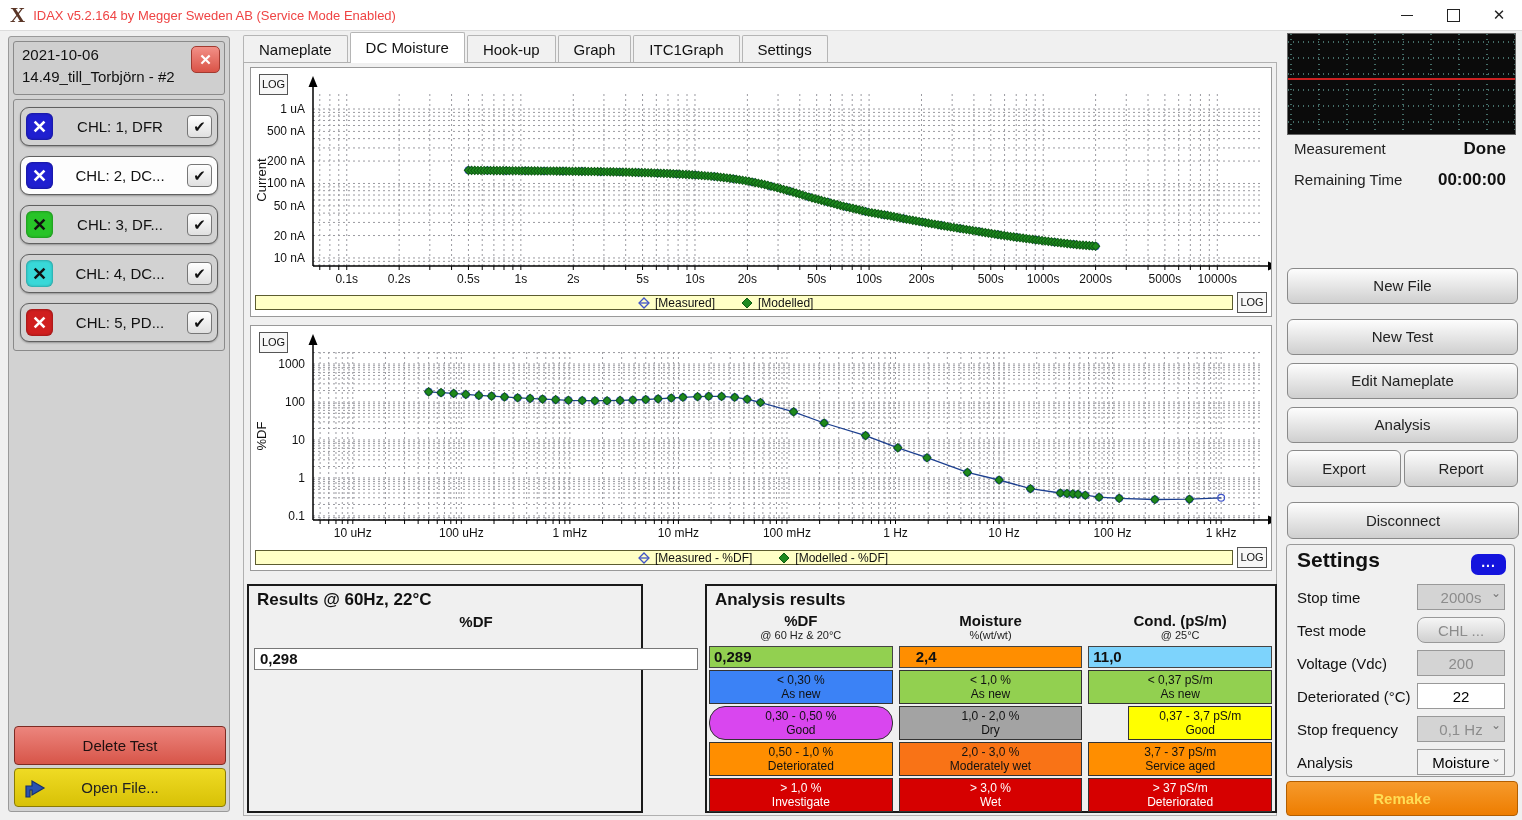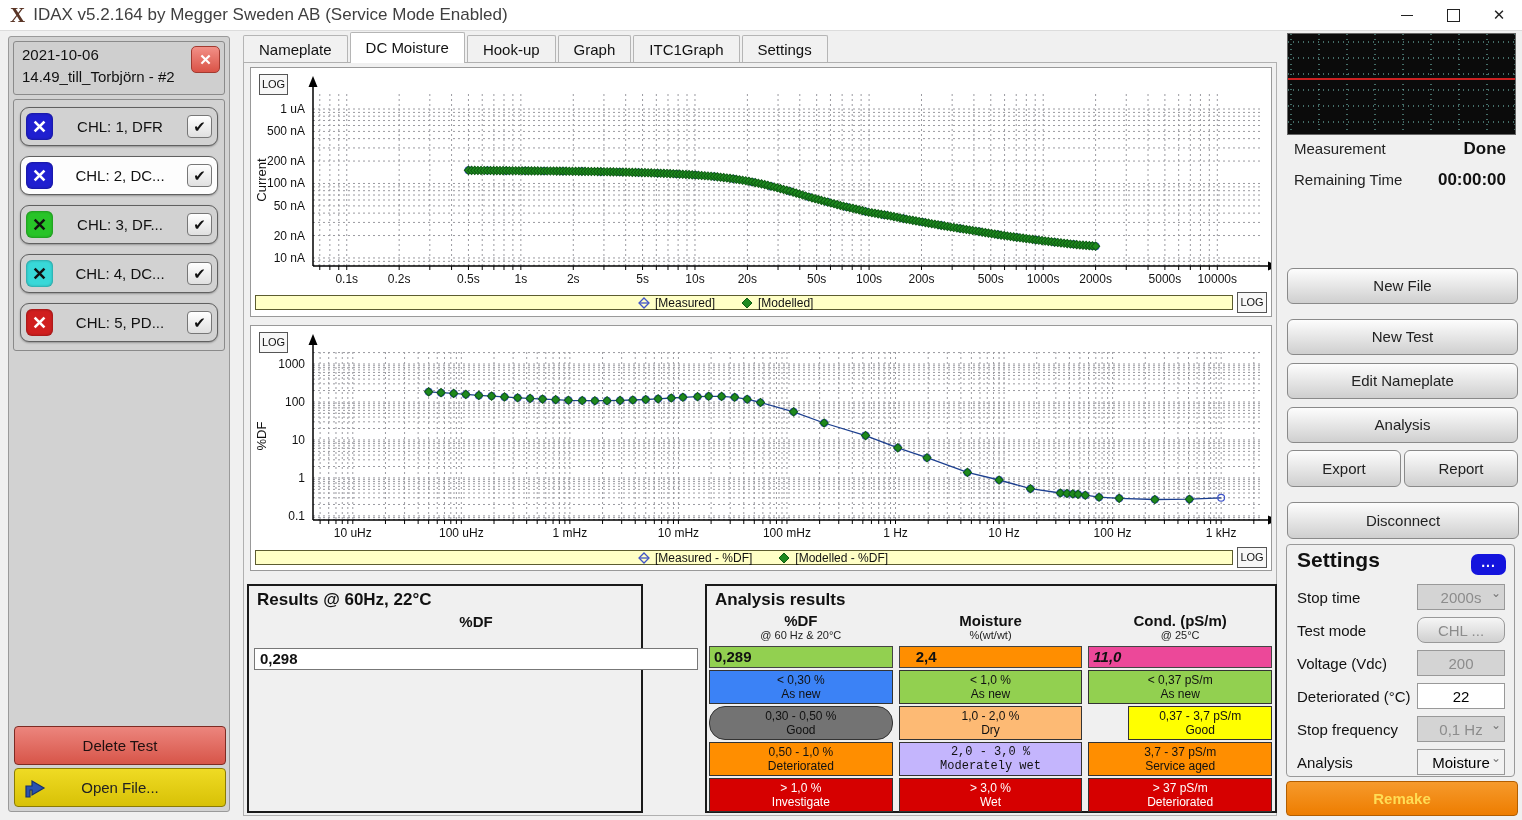--- a/index.html
+++ b/index.html
@@ -4,21 +4,21 @@
 <style>
   html,body{margin:0;padding:0}
   body{width:1522px;height:820px;position:relative;background:#f0f0f0;
        font-family:"Liberation Sans",sans-serif;overflow:hidden;color:#111}
 
   
   .titlebar{position:absolute;left:0;top:0;width:1522px;height:30px;background:#fff;
             border-bottom:1px solid #dcdcdc;display:flex;align-items:center}
   .app-icon{font-family:"Liberation Serif",serif;font-weight:900;color:#5a3526;
             font-size:21px;margin:0 8px 0 10px;line-height:28px}
-  .wtitle{font-size:17px;color:#404040}
+  .wtitle{font-size:13px;color:#ef4444}
   .wctrl{margin-left:auto;display:flex}
   .wbtn{width:46px;height:29px;display:flex;align-items:center;justify-content:center;
         font-size:15px;color:#222;cursor:default}
   .glyph-min{width:12px;border-top:1.6px solid #222;display:block}
   .glyph-max{width:11px;height:11px;border:1.6px solid #222;display:block}
 
   
   .sidebar{position:absolute;left:8px;top:36px;width:222px;height:776px;background:#d2d2d2;
            border:1px solid #9a9a9a;border-radius:3px;box-sizing:border-box}
   .test-card{position:absolute;left:4px;top:4px;width:212px;height:54px;background:#cfcfcf;
@@ -937,58 +937,58 @@
     <div class="ptitle">Analysis results</div>
     <div class="acols" id="acols">
         <div class="acol">
           <div class="ahead">%DF</div>
           <div class="asub">@ 60 Hz &amp; 20°C</div>
           <div class="aval" style="background: rgb(146, 208, 80);">0,289</div>
           <div class="arow" style="background: #3b82f6; color: rgb(17, 17, 17);">
             <div>&lt; 0,30 %</div>
             <div>As new</div>
           </div>
-          <div class="arow" style="background: #737373; color: rgb(17, 17, 17); border-radius: 16px;">
+          <div class="arow" style="background: #d946ef; color: rgb(17, 17, 17); border-radius: 16px;">
             <div>0,30 - 0,50 %</div>
             <div>Good</div>
           </div>
           <div class="arow" style="background: rgb(255, 142, 0); color: rgb(17, 17, 17);">
             <div>0,50 - 1,0 %</div>
             <div>Deteriorated</div>
           </div>
           <div class="arow" style="background: rgb(214, 0, 0); color: rgb(255, 255, 255);">
             <div>&gt; 1,0 %</div>
             <div>Investigate</div>
           </div>
         </div>
         <div class="acol">
           <div class="ahead">Moisture</div>
           <div class="asub">%(wt/wt)</div>
           <div class="aval" style="background: rgb(255, 142, 0); padding-left: 16px;">2,4</div>
           <div class="arow" style="background: rgb(146, 208, 80); color: rgb(17, 17, 17);">
             <div>&lt; 1,0 %</div>
             <div>As new</div>
           </div>
-          <div class="arow" style="background: #fdba74; color: rgb(17, 17, 17);">
+          <div class="arow" style="background: #a3a3a3; color: rgb(17, 17, 17);">
             <div>1,0 - 2,0 %</div>
             <div>Dry</div>
           </div>
-          <div class="arow" style="background: #c4b5fd; color: rgb(17, 17, 17); font-family: Liberation Mono, monospace;">
+          <div class="arow" style="background: #f97316; color: rgb(17, 17, 17);">
             <div>2,0 - 3,0 %</div>
             <div>Moderately wet</div>
           </div>
           <div class="arow" style="background: rgb(214, 0, 0); color: rgb(255, 255, 255);">
             <div>&gt; 3,0 %</div>
             <div>Wet</div>
           </div>
         </div>
         <div class="acol">
           <div class="ahead">Cond. (pS/m)</div>
           <div class="asub">@ 25°C</div>
-          <div class="aval" style="background: #ec4899; font-style: italic;">11,0</div>
+          <div class="aval" style="background: #7dd3fc;">11,0</div>
           <div class="arow" style="background: rgb(146, 208, 80); color: rgb(17, 17, 17);">
             <div>&lt; 0,37 pS/m</div>
             <div>As new</div>
           </div>
           <div class="arow" style="background: rgb(255, 255, 0); color: rgb(17, 17, 17); margin-left: 40px;">
             <div>0,37 - 3,7 pS/m</div>
             <div>Good</div>
           </div>
           <div class="arow" style="background: rgb(255, 142, 0); color: rgb(17, 17, 17);">
             <div>3,7 - 37 pS/m</div>

